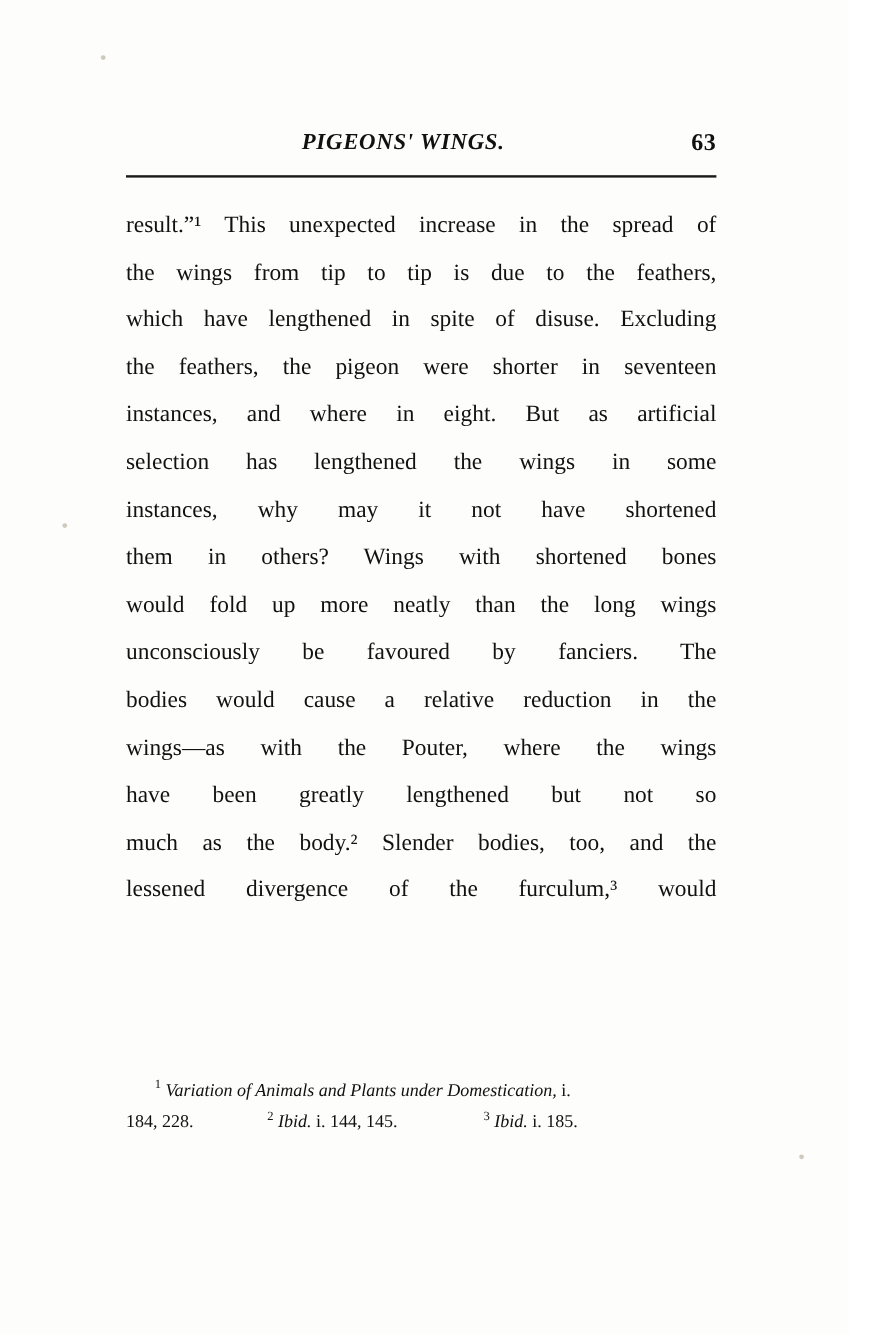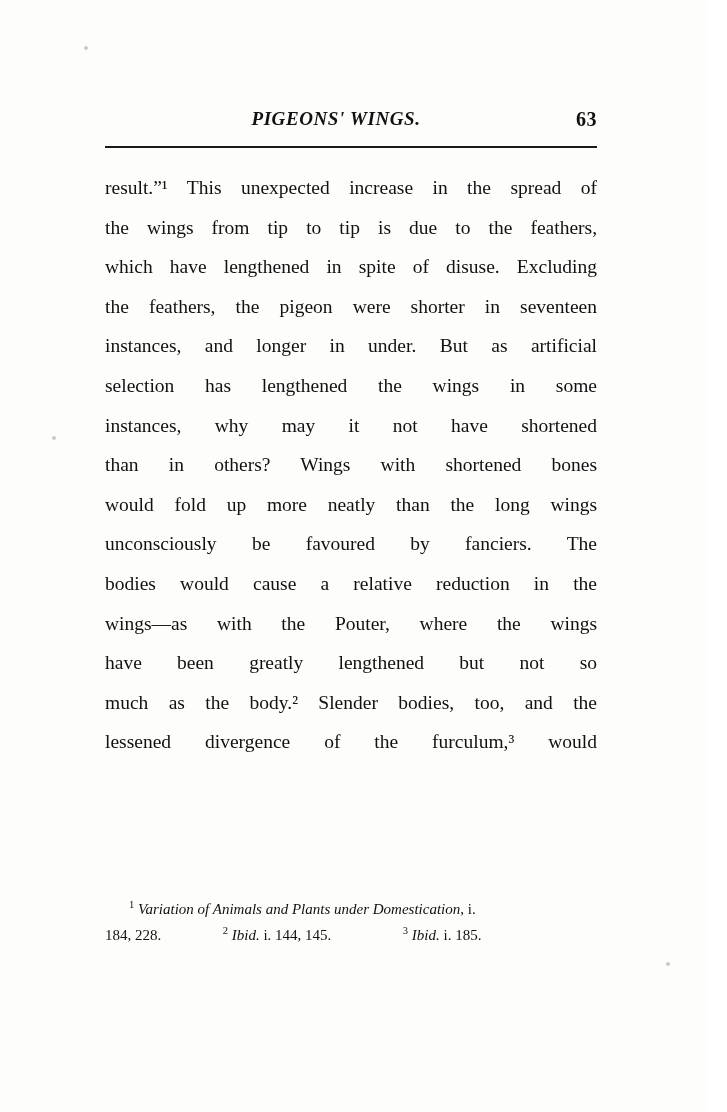--- a/index.html
+++ b/index.html
@@ -119,24 +119,24 @@
     <div class="page-number">63</div>
   </div>
 
   <div class="rule"></div>
 
   <div class="body-text">
     <span class="line">result.”¹  This unexpected increase in the spread of</span>
     <span class="line">the wings from tip to tip is due to the feathers,</span>
     <span class="line">which have lengthened in spite of disuse. Excluding</span>
     <span class="line">the feathers, the pigeon were shorter in seventeen</span>
-    <span class="line">instances, and longer in under. But as artificial</span>
+    <span class="line">instances, and where in eight. But as artificial</span>
     <span class="line">selection has lengthened the wings in some</span>
     <span class="line">instances, why may it not have shortened</span>
-    <span class="line">than in others? Wings with shortened bones</span>
+    <span class="line">them in others? Wings with shortened bones</span>
     <span class="line">would fold up more neatly than the long wings</span>
     <span class="line">unconsciously be favoured by fanciers. The</span>
     <span class="line">bodies would cause a relative reduction in the</span>
     <span class="line">wings—as with the Pouter, where the wings</span>
     <span class="line">have been greatly lengthened but not so</span>
     <span class="line">much as the body.² Slender bodies, too, and the</span>
     <span class="line">lessened divergence of the furculum,³ would</span>
   </div>
 
   <div class="footnotes">

